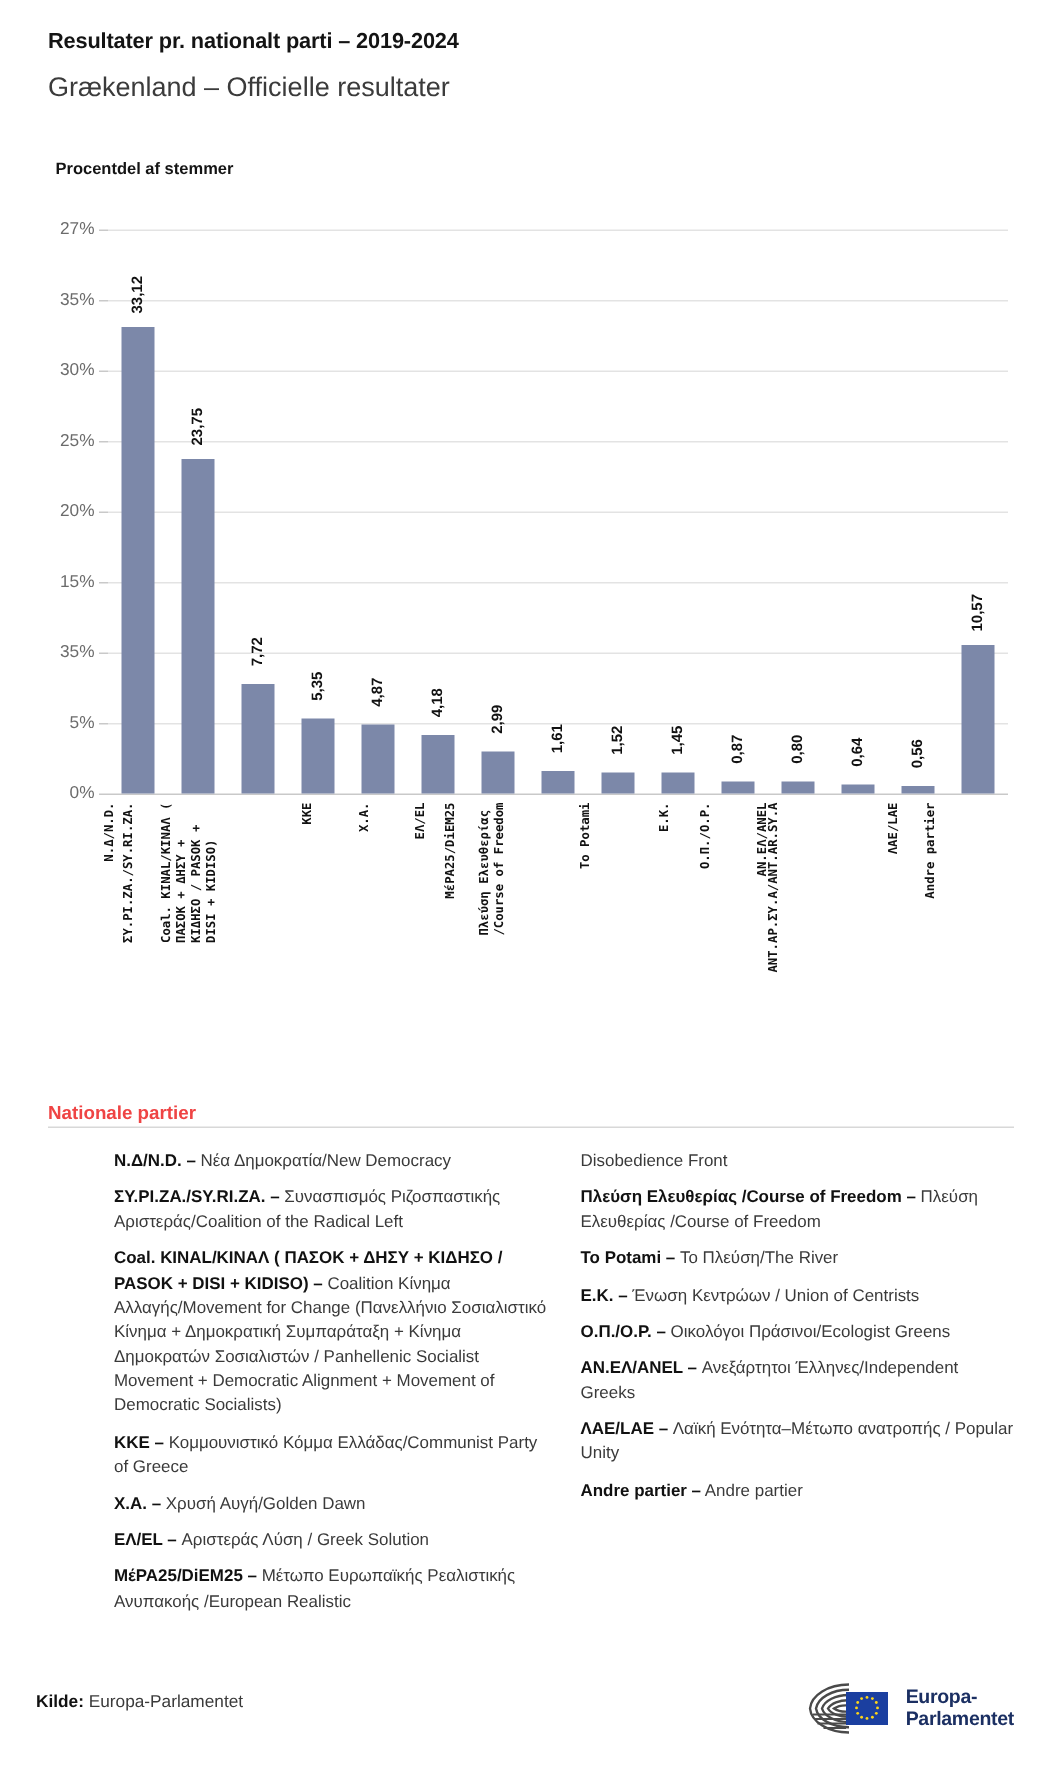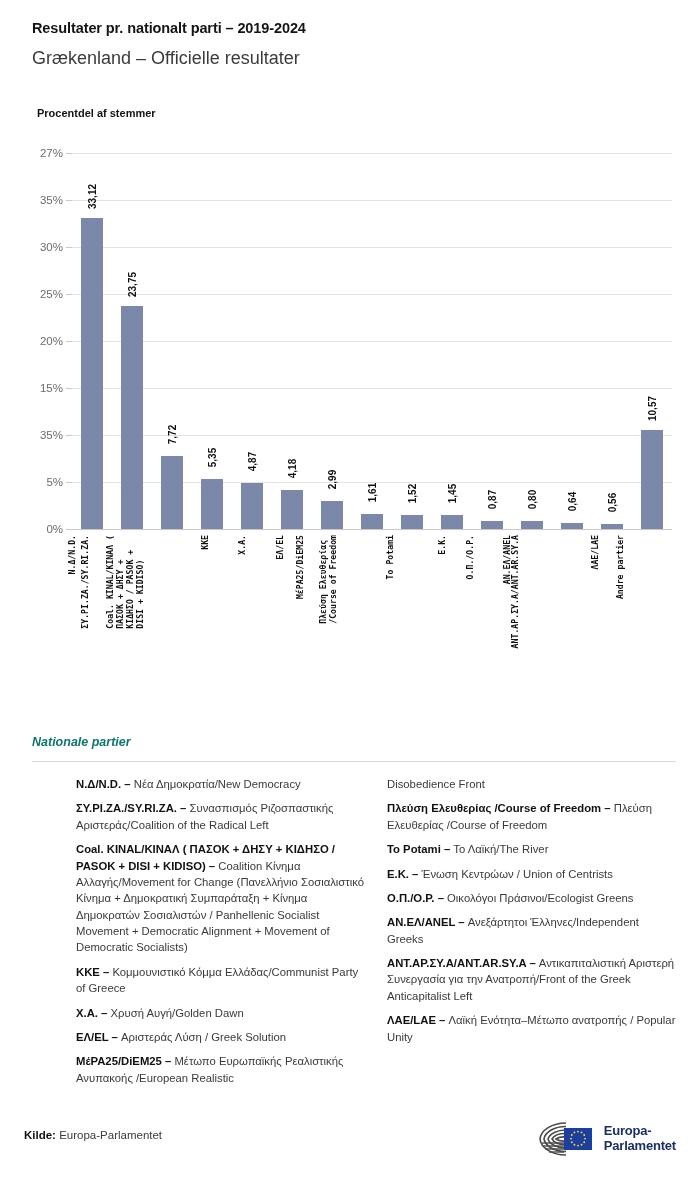--- a/index.html
+++ b/index.html
@@ -76,21 +76,21 @@
     transform:translateX(-50%) rotate(-90deg) translate(-100%,-50%);
     font-family:"DejaVu Sans Mono", monospace;
     font-size:8.2px; font-weight:bold; color:#111;
     white-space:pre; line-height:1.22; text-align:left;
   }
   .xlabel.multi { text-align:left; }
 
   
   #legend { position:absolute; left:32px; right:24px; top:735px; }
   #legend-title {
-    font-size:12.5px; font-weight:bold; color:#0f766e; margin:0 0 12px 0;font-style:italic;
+    font-size:12.5px; font-weight:bold; color:#ef4444; margin:0 0 2px 0;
   }
   #legend-rule { border-top:1px solid #d8d8d8; margin:0 0 14px 0; }
   #legend-cols { display:flex; gap:22px;margin-left:44px; }
   .legend-col { flex:1 1 0; min-width:0; }
   .legend-entry {
     font-size:11.3px; line-height:1.45; color:#3a3a3a;
     margin-bottom:8px;
   }
   .legend-entry b { color:#111; font-weight:bold; }
   .legend-cont { font-size:11.3px; line-height:1.45; color:#3a3a3a; margin-bottom:8px; }
@@ -248,26 +248,26 @@
         <div class="legend-entry"><b>ΣΥ.ΡΙ.ΖΑ./SY.RI.ZA. –</b><span> Συνασπισμός Ριζοσπαστικής Αριστεράς/Coalition of the Radical Left</span></div>
         <div class="legend-entry"><b>Coal. KINAL/ΚΙΝΑΛ ( ΠΑΣΟΚ + ΔΗΣΥ + ΚΙΔΗΣΟ / PASOK + DISI + KIDISO) –</b><span> Coalition Κίνημα Αλλαγής/Movement for Change (Πανελλήνιο Σοσιαλιστικό Κίνημα + Δημοκρατική Συμπαράταξη + Κίνημα Δημοκρατών Σοσιαλιστών / Panhellenic Socialist Movement + Democratic Alignment + Movement of Democratic Socialists)</span></div>
         <div class="legend-entry"><b>KKE –</b><span> Κομμουνιστικό Κόμμα Ελλάδας/Communist Party of Greece</span></div>
         <div class="legend-entry"><b>Χ.Α. –</b><span> Χρυσή Αυγή/Golden Dawn</span></div>
         <div class="legend-entry"><b>ΕΛ/EL –</b><span> Αριστεράς Λύση / Greek Solution</span></div>
         <div class="legend-entry"><b>ΜέΡΑ25/DiEM25 –</b><span> Μέτωπο Ευρωπαϊκής Ρεαλιστικής Ανυπακοής /European Realistic</span></div>
       </div>
     <div class="legend-col" id="legend-col-right">
         <div class="legend-cont">Disobedience Front</div>
         <div class="legend-entry"><b>Πλεύση Ελευθερίας /Course of Freedom –</b><span> Πλεύση Ελευθερίας /Course of Freedom</span></div>
-        <div class="legend-entry"><b>To Potami –</b><span> Το Λαϊκή/The River</span></div>
+        <div class="legend-entry"><b>To Potami –</b><span> Το Πλεύση/The River</span></div>
         <div class="legend-entry"><b>Ε.Κ. –</b><span> Ένωση Κεντρώων / Union of Centrists</span></div>
         <div class="legend-entry"><b>Ο.Π./O.P. –</b><span> Οικολόγοι Πράσινοι/Ecologist Greens</span></div>
         <div class="legend-entry"><b>ΑΝ.ΕΛ/ANEL –</b><span> Ανεξάρτητοι Έλληνες/Independent Greeks</span></div>
-        <div class="legend-entry"><b>ΑΝΤ.ΑΡ.ΣΥ.Α/ANT.AR.SY.A –</b><span> Αντικαπιταλιστική Αριστερή Συνεργασία για την Ανατροπή/Front of the Greek Anticapitalist Left</span></div>
         <div class="legend-entry"><b>ΛΑΕ/LAE –</b><span> Λαϊκή Ενότητα–Μέτωπο ανατροπής / Popular Unity</span></div>
+        <div class="legend-entry"><b>Andre partier –</b><span> Andre partier</span></div>
       </div>
   </div>
 </div>
 
 <div id="footer">
   <div id="source">
     <b>Kilde:</b><span> Europa-Parlamentet</span>
   </div>
   <div id="ep-logo">
     <svg width="62" height="40" viewBox="0 0 62 40">

